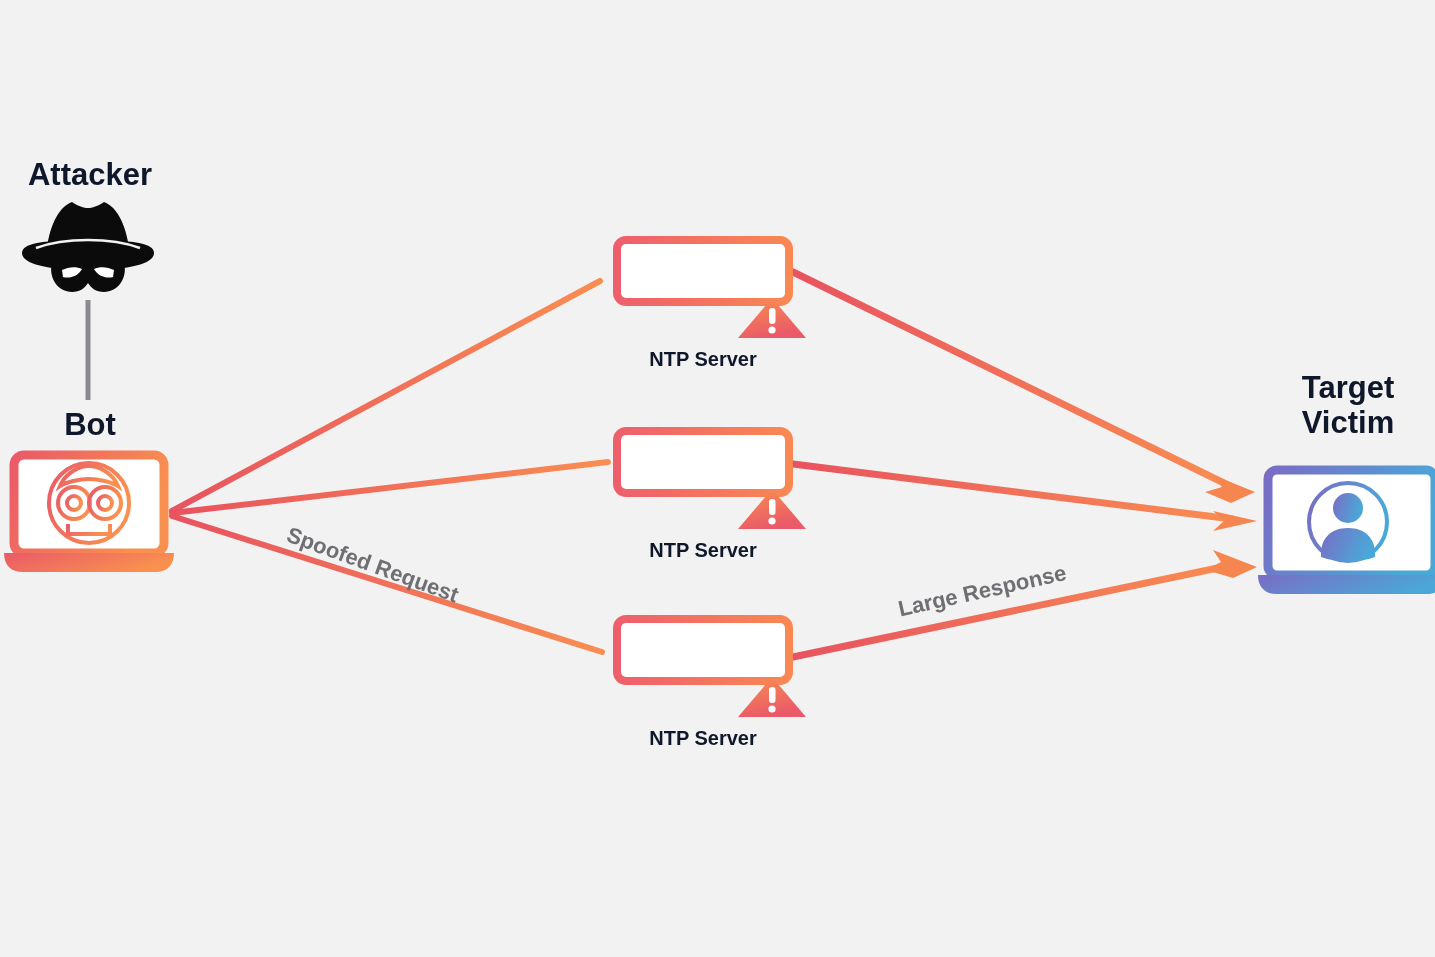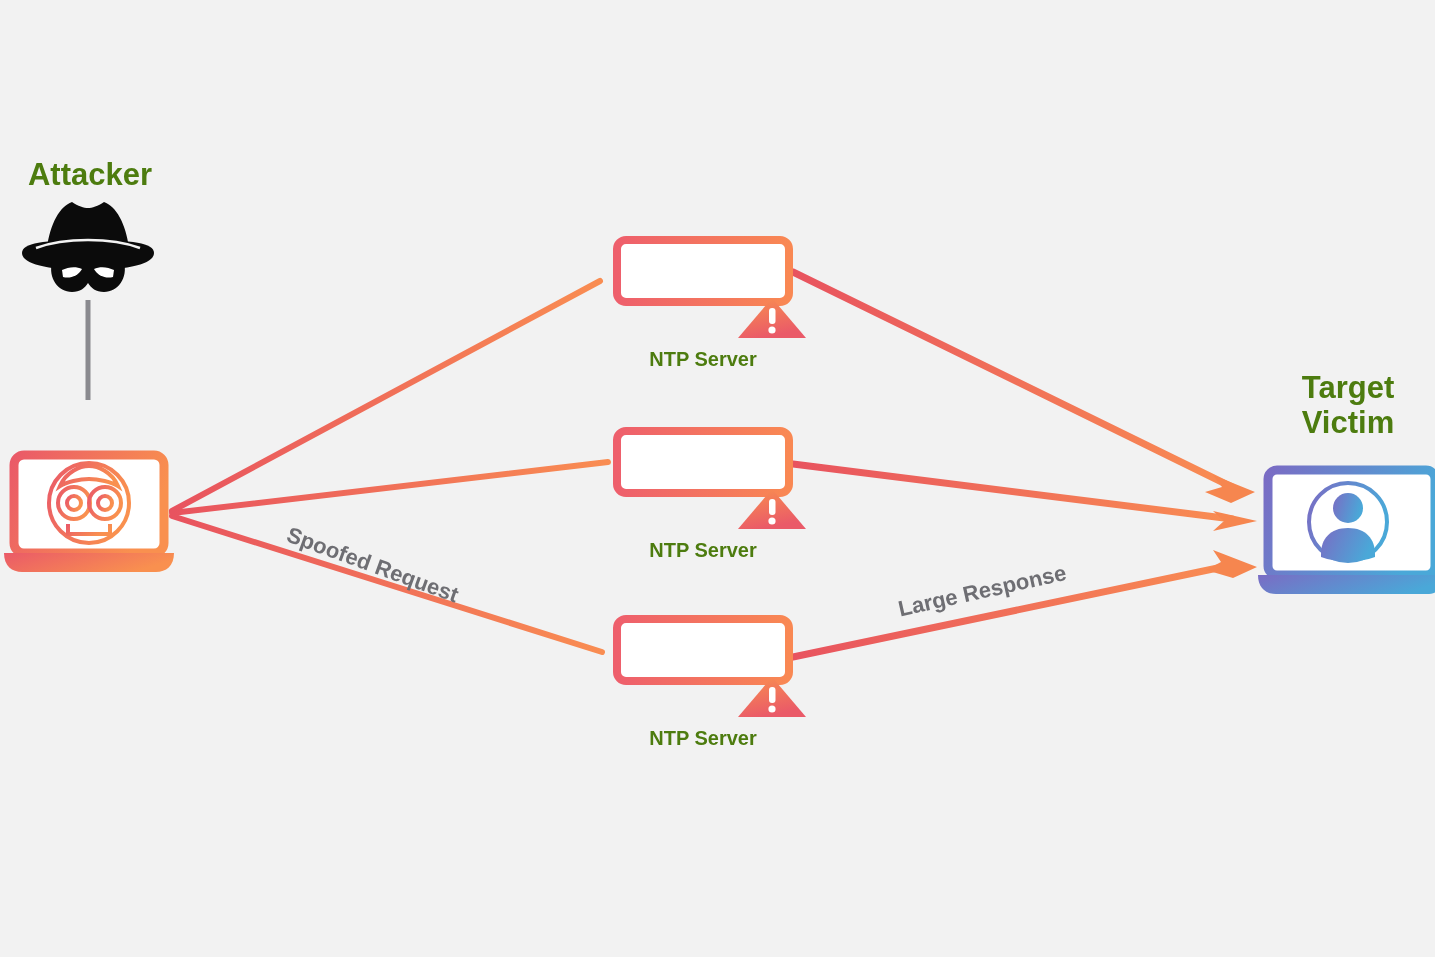--- a/index.html
+++ b/index.html
@@ -17,21 +17,21 @@
   }
   #wires {
     position: absolute;
     left: 0;
     top: 0;
     width: 1435px;
     height: 957px;
   }
   .label {
     position: absolute;
-    color: #4d7c0f;
+    color: #0f172a;
     font-weight: bold;
     font-family: "Liberation Sans", sans-serif;
     white-space: nowrap;
     line-height: 1.12;
   }
   .label-big {
     font-size: 31px;
   }
   .label-mid {
     font-size: 20px;
@@ -183,20 +183,21 @@
       <circle cx="1348" cy="522" r="39" fill="none" stroke="url(#gVic)" stroke-width="4"></circle>
       <circle cx="1348" cy="508" r="15" fill="url(#gVic)"></circle>
       <path d="M1348 528 C1366 528 1375 539 1375 554 L1375 557
                C1367 560 1358 561 1348 561 C1338 561 1329 560 1321 557
                L1321 554 C1321 539 1330 528 1348 528 Z" fill="url(#gVic)"></path>
     </g>
   </svg>
 
   <div class="label label-big center-text" style="left:0px; top:158px; width:180px;">Attacker</div>
 
+  <div class="label label-big center-text" style="left:0px; top:408px; width:180px;">Bot</div>
 
   <div class="label label-mid center-text" style="left:608px; top:348px; width:190px;">NTP Server</div>
 
   <div class="label label-mid center-text" style="left:608px; top:539px; width:190px;">NTP Server</div>
 
   <div class="label label-mid center-text" style="left:608px; top:727px; width:190px;">NTP Server</div>
 
   <div class="label label-big center-text" style="left:1258px; top:371px; width:180px;">
     <div>Target</div>
     <div>Victim</div>

